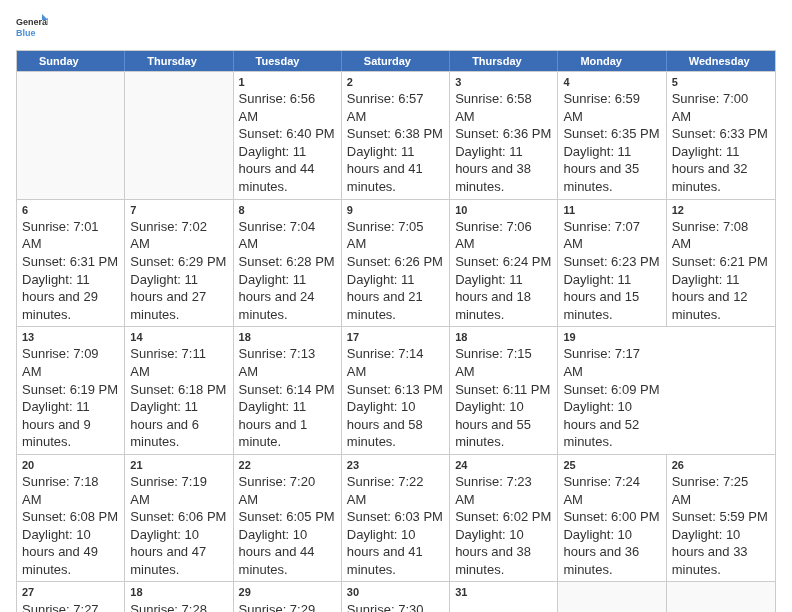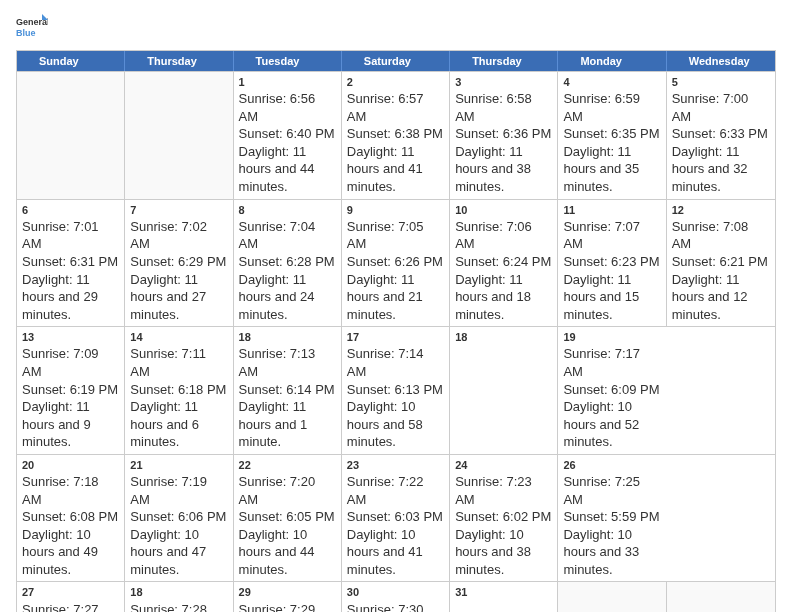--- a/index.html
+++ b/index.html
@@ -189,20 +189,21 @@
           <div class="cal-cell">
             <span class="day-num">18</span>
             <div class="cell-text">Sunrise: 7:13 AM<br>Sunset: 6:14 PM<br>Daylight: 11 hours and 1 minute.</div>
           </div>
           <div class="cal-cell">
             <span class="day-num">17</span>
             <div class="cell-text">Sunrise: 7:14 AM<br>Sunset: 6:13 PM<br>Daylight: 10 hours and 58 minutes.</div>
           </div>
           <div class="cal-cell">
             <span class="day-num">18</span>
+            <div class="cell-text">Sunrise: 7:15 AM<br>Sunset: 6:11 PM<br>Daylight: 10 hours and 55 minutes.</div>
           </div>
           <div class="cal-cell">
             <span class="day-num">19</span>
             <div class="cell-text">Sunrise: 7:17 AM<br>Sunset: 6:09 PM<br>Daylight: 10 hours and 52 minutes.</div>
           </div>
         </div>
         <div class="cal-row">
           <div class="cal-cell">
             <span class="day-num">20</span>
             <div class="cell-text">Sunrise: 7:18 AM<br>Sunset: 6:08 PM<br>Daylight: 10 hours and 49 minutes.</div>
@@ -215,20 +216,24 @@
             <span class="day-num">22</span>
             <div class="cell-text">Sunrise: 7:20 AM<br>Sunset: 6:05 PM<br>Daylight: 10 hours and 44 minutes.</div>
           </div>
           <div class="cal-cell">
             <span class="day-num">23</span>
             <div class="cell-text">Sunrise: 7:22 AM<br>Sunset: 6:03 PM<br>Daylight: 10 hours and 41 minutes.</div>
           </div>
           <div class="cal-cell">
             <span class="day-num">24</span>
             <div class="cell-text">Sunrise: 7:23 AM<br>Sunset: 6:02 PM<br>Daylight: 10 hours and 38 minutes.</div>
+          </div>
+          <div class="cal-cell">
+            <span class="day-num">25</span>
+            <div class="cell-text">Sunrise: 7:24 AM<br>Sunset: 6:00 PM<br>Daylight: 10 hours and 36 minutes.</div>
           </div>
           <div class="cal-cell">
             <span class="day-num">26</span>
             <div class="cell-text">Sunrise: 7:25 AM<br>Sunset: 5:59 PM<br>Daylight: 10 hours and 33 minutes.</div>
           </div>
         </div>
         <div class="cal-row">
           <div class="cal-cell">
             <span class="day-num">27</span>
             <div class="cell-text">Sunrise: 7:27 AM<br>Sunset: 5:57 PM<br>Daylight: 10 hours and 30 minutes.</div>

